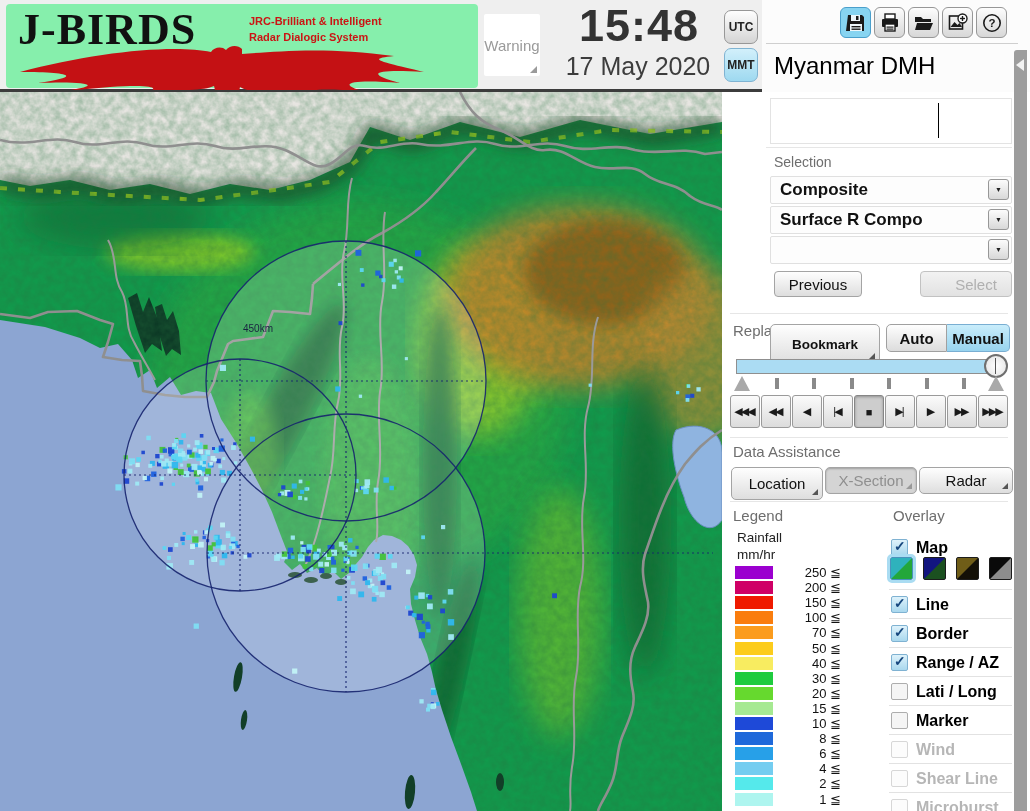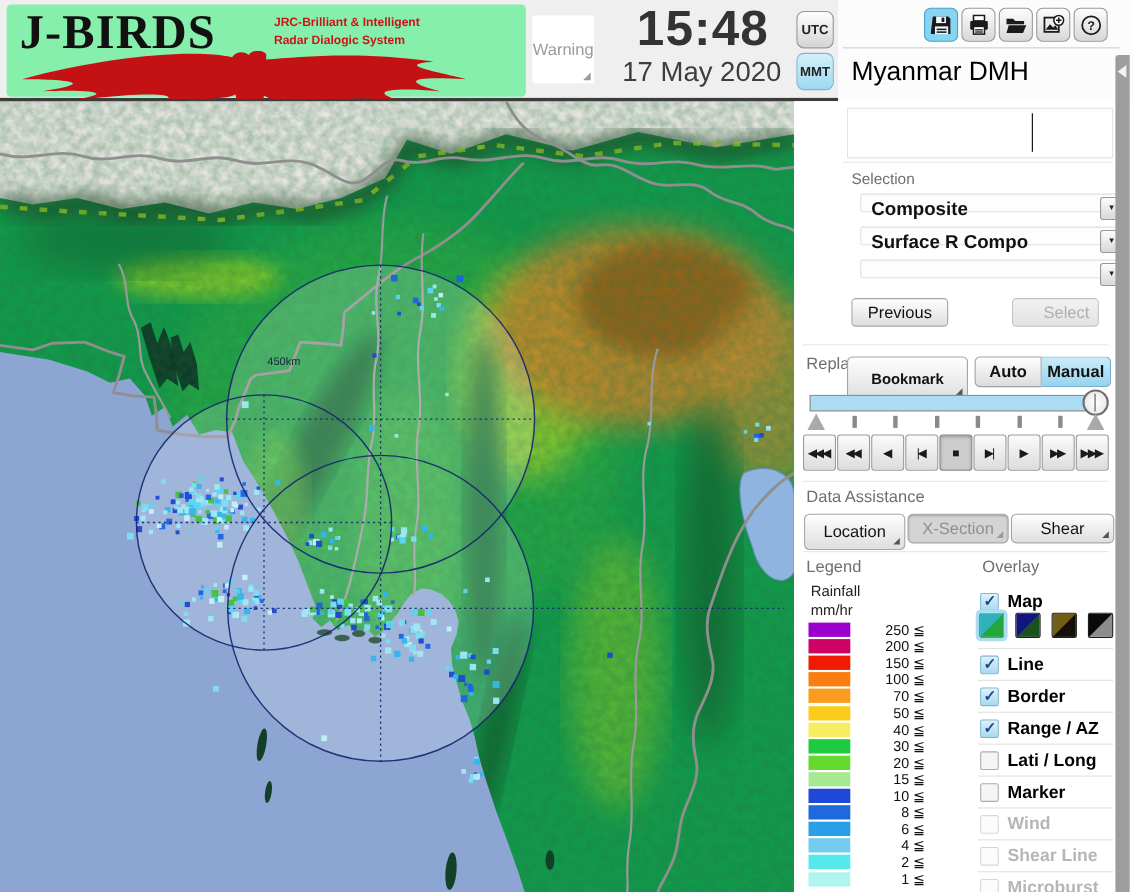--- a/index.html
+++ b/index.html
@@ -58,22 +58,22 @@
   .zoom-thumb::after{content:"";position:absolute;left:3px;right:3px;top:5px;height:1px;background:#909090;}
 
   
   .panel{position:absolute;left:722px;top:92px;width:292px;height:719px;background:#fff;}
   .sec-label{position:absolute;font-size:14px;color:#6e6e6e;}
   .sep{position:absolute;height:1px;background:#e6e6e6;left:8px;width:278px;}
 
   .msg-box{position:absolute;left:48px;top:6px;width:240px;height:44px;background:#fff;border:1px solid #e3e3e3;}
   .msg-caret{position:absolute;left:167px;top:4px;width:1px;height:35px;background:#000;}
 
-  .dd-row{position:absolute;left:48px;width:242px;height:17px;background:#fdfdfd;border:1px solid #e0e0e0;
-          box-sizing:border-box;border-radius:2px;margin-left:12px;}
+  .dd-row{position:absolute;left:48px;width:242px;height:28px;background:#fdfdfd;border:1px solid #e0e0e0;
+          box-sizing:border-box;border-radius:2px;}
   .dd-val{position:absolute;left:9px;top:0;line-height:25px;font-size:17px;font-weight:bold;color:#111;white-space:nowrap;}
   .dd-btn{position:absolute;right:2px;top:2px;width:21px;height:21px;border:1px solid #979797;border-radius:3px;
           background:linear-gradient(#fcfcfc,#d8d8d8);display:flex;align-items:center;justify-content:center;
           font-size:7px;color:#222;cursor:pointer;box-sizing:border-box;}
 
   .btn{border:1px solid #a4a4a4;border-radius:4px;background:linear-gradient(#fefefe,#dedede);
        display:flex;align-items:center;justify-content:center;font-size:15px;color:#111;cursor:pointer;box-sizing:border-box;}
   .btn.disabled{color:#b0b0b0;background:linear-gradient(#f2f2f2,#e2e2e2);border-color:#c2c2c2;cursor:default;}
   .btn.pressed{background:#d4d4d4;color:#8f8f8f;box-shadow:inset 0 1px 2px rgba(0,0,0,.25);}
   .mbtn{position:relative;}
@@ -711,21 +711,21 @@
           <div class="dd-btn">▼</div>
         </div>
         <div class="dd-row" style="top: 144px;">
           <div class="dd-val"></div>
           <div class="dd-btn">▼</div>
         </div>
       </div>
     <div class="btn" style="position:absolute;left:52px;top:179px;width:88px;height:26px;">
       <span>Previous</span>
     </div>
-    <div class="btn disabled" style="position:absolute;left:198px;top:179px;width:79px;height:26px;padding-left:20px;">
+    <div class="btn disabled" style="position:absolute;left:198px;top:179px;width:92px;height:26px;padding-left:20px;">
       <span>Select</span>
     </div>
 
     <div class="sep" style="top:221px;"></div>
 
     <div class="sec-label" style="left:11px;top:230px;font-size:15px;">Replay</div>
     <div class="btn mbtn" style="position:absolute;left:48px;top:232px;width:110px;height:40px;border-radius:5px;">
       <span style="font-size:13.5px;font-weight:bold;">Bookmark</span>
     </div>
     <div class="seg left" style="left:164px;top:232px;width:61px;">
@@ -763,21 +763,21 @@
 
     <div class="sec-label" style="left:11px;top:351px;font-size:15px;">Data Assistance</div>
     <div id="daRow">
         <div class="btn mbtn" style="position: absolute; top: 375px; height: 33px; left: 9px; width: 92px; border-radius: 5px;">
           <span>Location</span>
         </div>
         <div class="btn mbtn pressed" style="position: absolute; top: 375px; height: 27px; left: 103px; width: 92px; border-radius: 5px;">
           <span>X-Section</span>
         </div>
         <div class="btn mbtn" style="position: absolute; top: 375px; height: 27px; left: 197px; width: 94px; border-radius: 5px;">
-          <span>Shear</span>
+          <span>Radar</span>
         </div>
       </div>
 
     <div class="sep" style="top:409px;"></div>
 
     <div class="sec-label" style="left:11px;top:415px;font-size:15px;">Legend</div>
     <div class="sec-label" style="left:171px;top:415px;font-size:15px;">Overlay</div>
 
     <div class="legend-title" style="top:438px;">Rainfall</div>
     <div class="legend-title" style="top:455px;">mm/hr</div>

